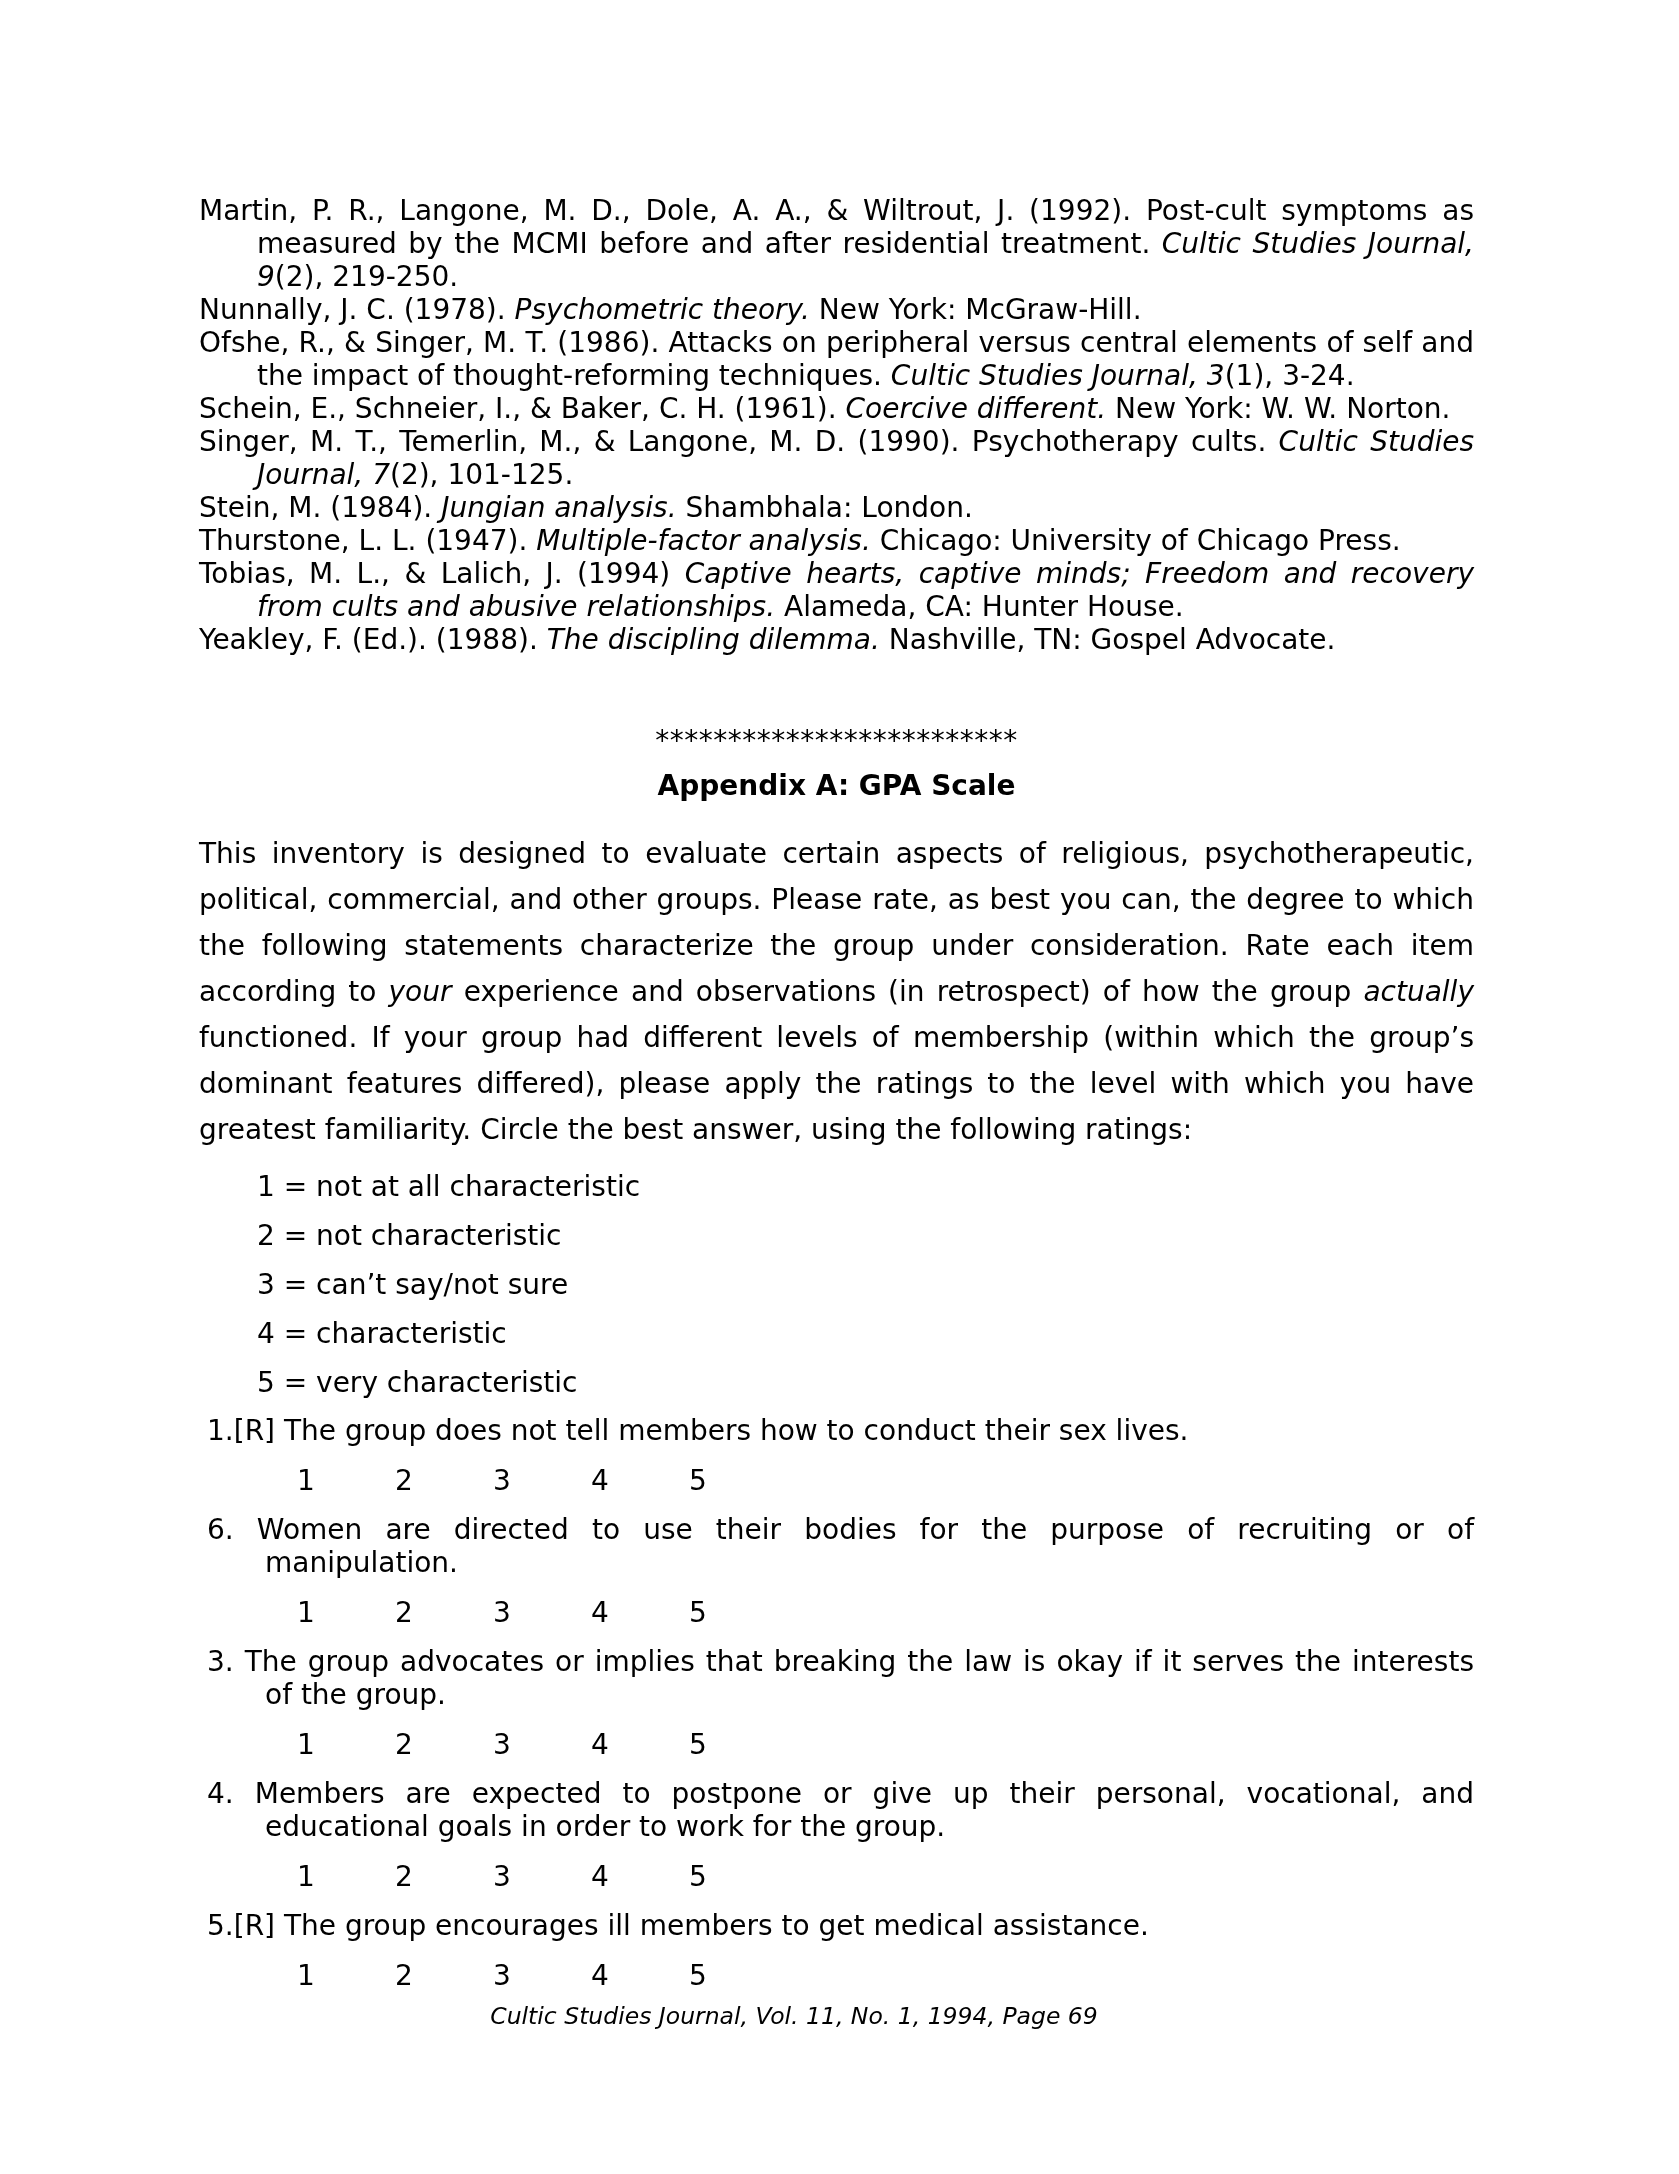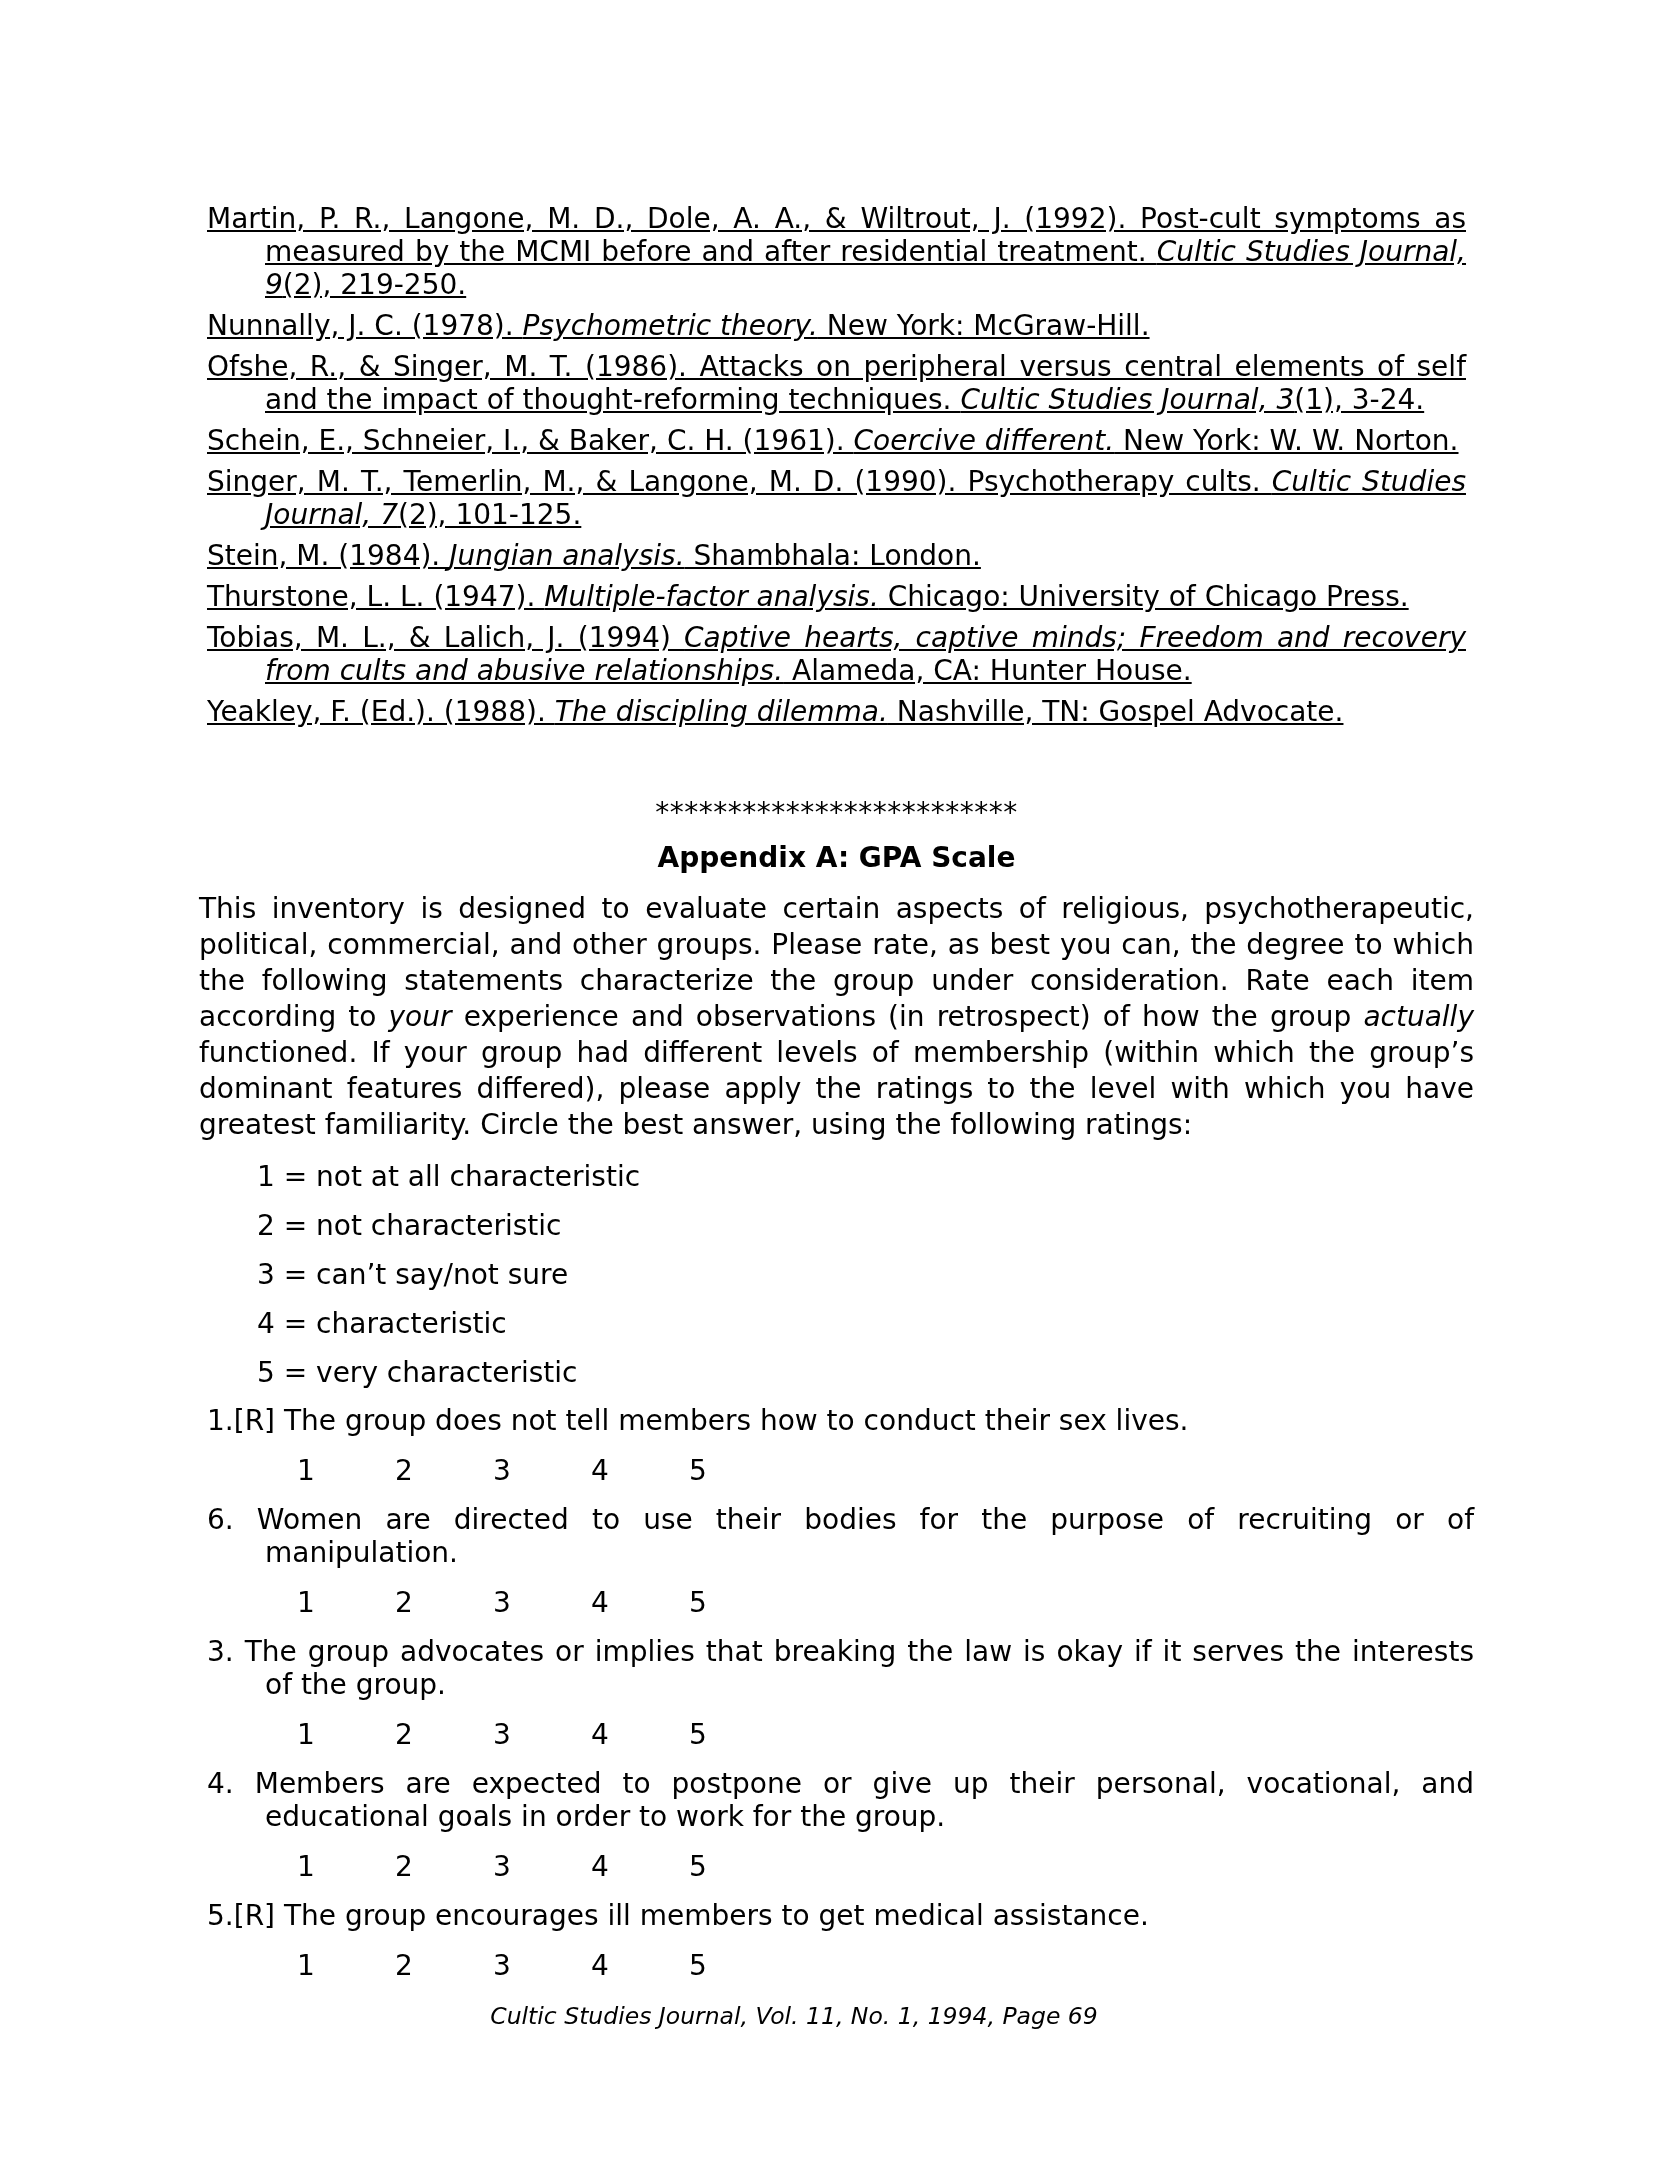--- a/index.html
+++ b/index.html
@@ -1,23 +1,23 @@
 <!DOCTYPE html>
 <html style="font-size:15px"><head>
 <meta charset="utf-8">
 <style>
   html, body { margin: 0; padding: 0; background: #ffffff; }
   body { width: 1680px; height: 2174px; position: relative; overflow: hidden;
          font-family: "DejaVu Sans", sans-serif; color: #000; font-size: 28px; }
   .page { position: absolute; left: 199px; top: 194px; width: 1275px; }
-  .ref { line-height: 33px; text-align: justify; padding-left: 58px; text-indent: -58px; margin: 8px; text-decoration: underline; }
+  .ref { line-height: 33px; text-align: justify; padding-left: 58px; text-indent: -58px; margin: 0; }
   .ref i { font-style: italic; }
   .stars { text-align: center; margin-top: 68px; line-height: 34px; letter-spacing: 0.5px; }
   .heading { text-align: center; font-weight: bold; margin-top: 11px; line-height: 34px; }
-  .intro { text-align: justify; line-height: 36px; margin-top: 16px; }
+  .intro { text-align: justify; line-height: 46px; margin-top: 28px; }
   .rating { padding-left: 58px; line-height: 33px; margin-top: 16px; }
   .rating:first-of-type { margin-top: 17px; }
   .item { margin-top: 15px; line-height: 33px; padding-left: 66px; text-indent: -58px; text-align: justify; }
   .scale { display: flex; padding-left: 98px; margin-top: 17px; line-height: 34px; }
   .scale span { width: 98px; }
   .footer { position: absolute; top: 2002px; left: 0; width: 1588px; text-align: center;
             font-style: italic; font-size: 23.5px; }
 </style>
 </head>
 <body>

